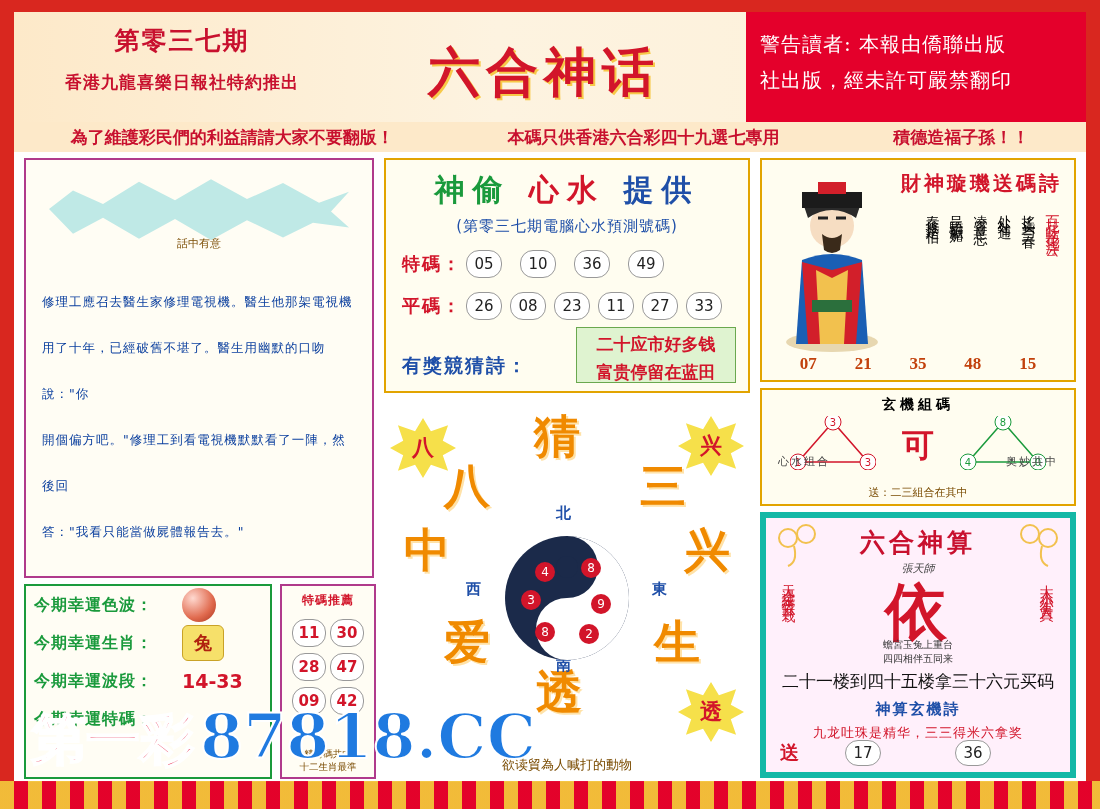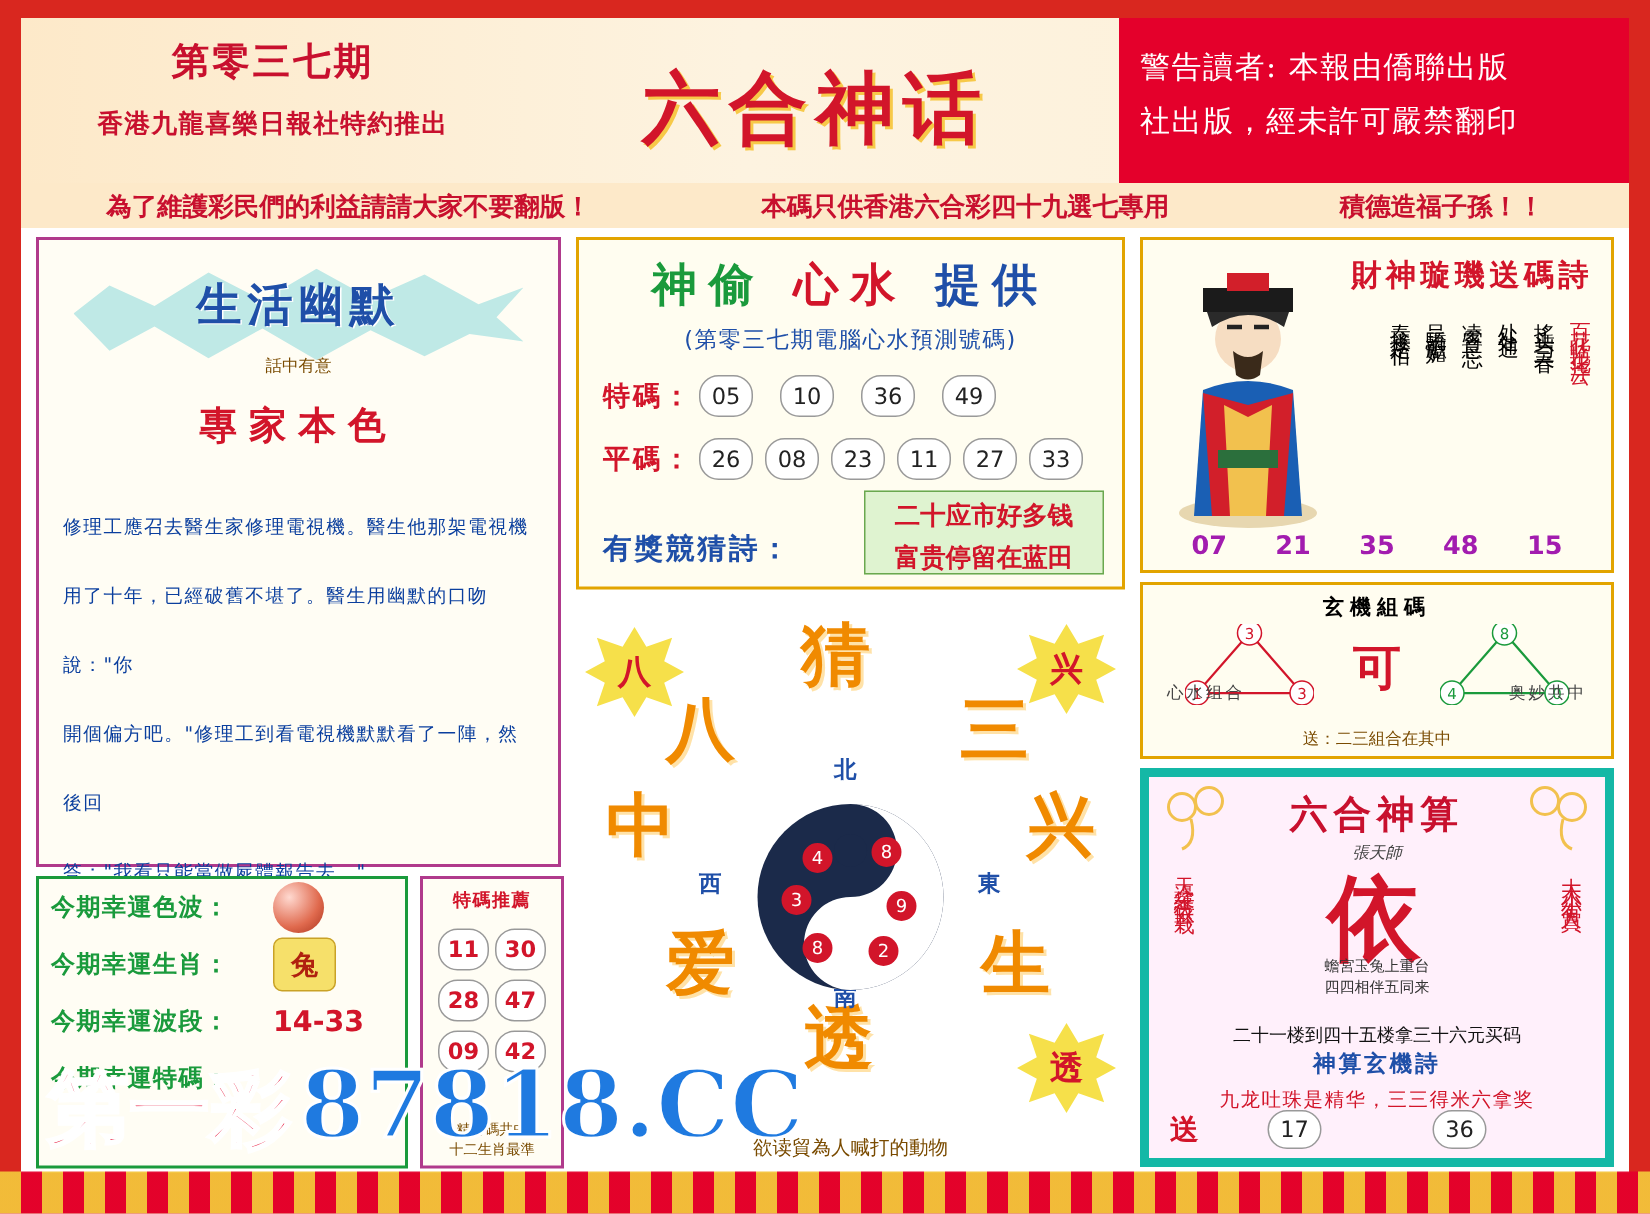--- a/index.html
+++ b/index.html
@@ -62,21 +62,21 @@
       border:1px solid #6aa84f;color:#d2152a;font-size:17px;font-weight:bold;text-align:center;
       line-height:28px;padding-top:2px;box-sizing:border-box;}
   
   #caishen{left:746px;top:146px;width:316px;height:224px;border:2px solid #e2a400;background:#fffdf0;}
   .cs-title{position:absolute;right:12px;top:10px;color:#d2152a;font-size:20px;font-weight:bold;letter-spacing:3px;}
   .cs-poem{position:absolute;right:12px;top:44px;display:flex;gap:6px;}
   .cs-col{writing-mode:vertical-rl;font-size:14px;color:#000;letter-spacing:5px;height:140px;
       font-family:"DejaVu Serif","Liberation Serif",serif;}
   .cs-col.red{color:#d2152a;}
   .cs-nums{position:absolute;left:0;bottom:6px;width:100%;display:flex;justify-content:space-evenly;}
-  .cs-nums span{font-size:17px;font-weight:bold;color:#a21caf;}
+  .cs-nums span{font-size:17px;font-weight:bold;color:#c2410c;font-family:Liberation Serif, serif;}
   .god{position:absolute;left:10px;top:14px;width:120px;height:180px;}
   
   #xuanji{left:746px;top:376px;width:316px;height:118px;border:2px solid #e2a400;background:#fffdf0;}
   .xj-title{text-align:center;color:#000000;font-size:14px;font-weight:bold;letter-spacing:4px;margin-top:6px;font-family:Liberation Serif, serif;}
   .xj-mid{position:absolute;left:0;top:34px;width:100%;text-align:center;color:#d2152a;
       font-size:32px;font-weight:bold;font-family:"DejaVu Serif","Liberation Serif",serif;}
   .xj-l{position:absolute;left:16px;top:64px;font-size:11px;color:#444;letter-spacing:2px;}
   .xj-r{position:absolute;right:16px;top:64px;font-size:11px;color:#444;letter-spacing:2px;}
   .xj-foot{position:absolute;left:0;bottom:4px;width:100%;text-align:center;font-size:11px;color:#7a4b00;}
   
@@ -84,21 +84,21 @@
   .ss-title{text-align:center;color:#c8102e;font-size:25px;font-weight:bold;letter-spacing:4px;margin-top:8px;
       font-family:"DejaVu Serif","Liberation Serif",serif;}
   .ss-master{text-align:center;font-size:11px;color:#444;margin-top:2px;font-style:italic;}
   .ss-big{position:absolute;left:0;top:52px;width:100%;text-align:center;color:#d2152a;font-size:62px;
       font-weight:bold;font-family:"DejaVu Serif","Liberation Serif",serif;letter-spacing:4px;}
   .ss-left{position:absolute;left:14px;top:56px;writing-mode:vertical-rl;color:#d2152a;font-size:14px;
       letter-spacing:4px;height:100px;}
   .ss-right{position:absolute;right:14px;top:56px;writing-mode:vertical-rl;color:#d2152a;font-size:14px;
       letter-spacing:4px;height:100px;}
   .ss-couplet{position:absolute;left:0;top:120px;width:100%;text-align:center;font-size:10px;color:#333;line-height:14px;}
-  .ss-line{position:absolute;left:0;top:164px;width:100%;text-align:center;font-size:12px;color:#111;}
+  .ss-line{position:absolute;left:0;top:152px;width:100%;text-align:center;font-size:17px;color:#111;}
   .ss-sub{position:absolute;left:0;top:182px;width:100%;text-align:center;color:#1f4fa8;font-size:15px;font-weight:bold;letter-spacing:2px;}
   .ss-poem{position:absolute;left:0;top:206px;width:100%;text-align:center;color:#d2152a;font-size:13px;letter-spacing:1px;}
   .ss-send{position:absolute;left:14px;bottom:6px;color:#d2152a;font-size:19px;font-weight:bold;}
   .ss-balls{position:absolute;left:0;bottom:6px;width:100%;display:flex;justify-content:center;gap:74px;}
   .ss-balls .ball{width:34px;height:24px;margin:0;}
   
   #lucky{left:10px;top:572px;width:248px;height:195px;border:2px solid #1a9a3c;background:#fffdf4;}
   .lk-row{display:flex;align-items:center;height:38px;margin-left:8px;}
   .lk-lab{color:#1a9a3c;font-size:16px;font-weight:bold;letter-spacing:1px;width:148px;}
   .lk-val{color:#d2152a;font-size:19px;font-weight:bold;}
@@ -152,24 +152,22 @@
   </div>
   <div class="hdr-strip">
     <span>為了維護彩民們的利益請請大家不要翻版！</span>
     <span>本碼只供香港六合彩四十九選七專用</span>
     <span>積德造福子孫！！</span>
   </div>
 
   <div class="box" id="humor">
     <div class="humor-banner">
       <div class="starburst"></div>
-      <div class="humor-title">生活幽默</div>
     </div>
     <div class="humor-note">話中有意</div>
-    <div class="humor-sub">專家本色</div>
     <div class="humor-body">
       <div>修理工應召去醫生家修理電視機。醫生他那架電視機</div>
       <div>用了十年，已經破舊不堪了。醫生用幽默的口吻說："你</div>
       <div>開個偏方吧。"修理工到看電視機默默看了一陣，然後回</div>
       <div>答："我看只能當做屍體報告去。"</div>
     </div>
   </div>
 
   <div class="box" id="shentou">
     <div class="st-title">

